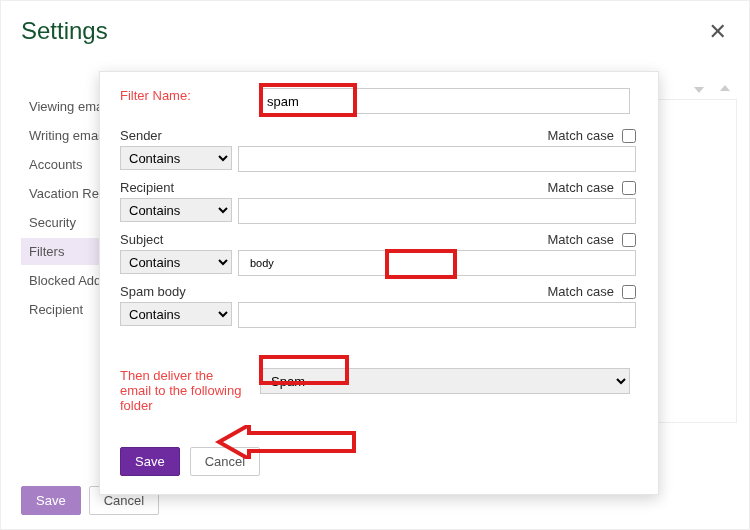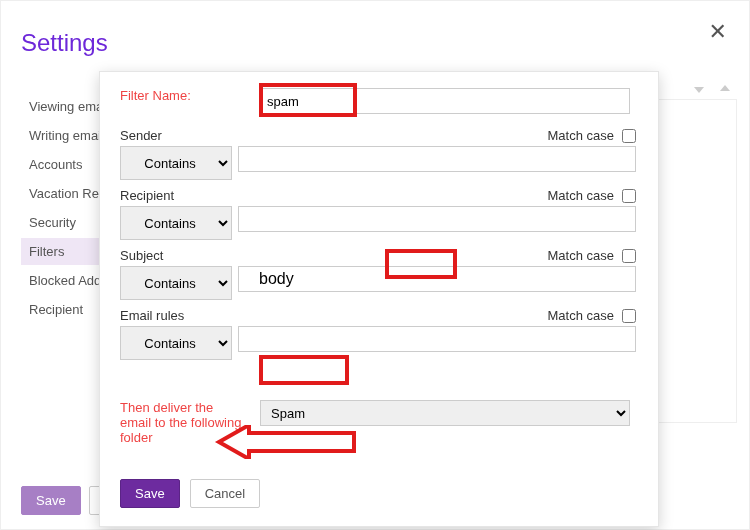--- a/index.html
+++ b/index.html
@@ -1,18 +1,18 @@
 <!DOCTYPE html>
 <html><head>
   <meta charset="utf-8">
   <style>
     * { box-sizing: border-box; margin: 0; padding: 0; font-family: "Segoe UI", Arial, sans-serif; }
     body { width: 750px; height: 530px; background: #fff; position: relative; overflow: hidden; }
     .page { width: 750px; height: 530px; position: relative; border: 1px solid #eee; }
-    .settings-title { font-size: 24px; font-weight: 300; color: #6d28d9; padding: 28px 0 0 20px; }
+    .settings-title { font-size: 24px; font-weight: 300; color: #14532d; padding: 16px 0 0 20px; }
     .close-x { position: absolute; top: 18px; right: 22px; font-size: 22px; color: #555; cursor: pointer; }
     .sidebar { position: absolute; top: 92px; left: 20px; width: 130px; }
     .sidebar-item { font-size: 13px; color: #555; padding: 6px 8px; cursor: pointer; margin-bottom: 2px; white-space: nowrap; overflow: hidden; }
     .sidebar-item.active { background: #efe6f5; }
     .arrow-btn { position: absolute; top: 80px; width: 18px; height: 18px; color: #ccc; font-size: 16px; }
     .arrow-down { right: 40px; }
     .arrow-up { right: 14px; }
     .bottom-bar { position: absolute; left: 20px; bottom: 14px; display:flex; gap:8px; }
     .btn { font-size: 13px; padding: 6px 14px; border-radius: 2px; border: 1px solid #ccc; background: #fff; color: #555; cursor: pointer; }
     .btn.purple { background: #a77fc5; border-color: #a77fc5; color: #fff; }
@@ -22,22 +22,22 @@
     .row { display: flex; margin-bottom: 10px; }
     .row-label { width: 140px; font-size: 13px; color: #ef4444; padding-right: 14px; }
     .row-content { flex: 1; }
     .text-input { width: 370px; height: 26px; border: 1px solid #ccc; font-size: 13px; padding: 2px 6px; }
     .cond { margin-bottom: 8px; }
     .cond-top { display: flex; align-items: center; justify-content: space-between; margin-bottom: 3px; }
     .cond-name { font-size: 13px; color: #333; }
     .match { font-size: 13px; color: #333; display: flex; align-items: center; gap: 8px; }
     .match input[type=checkbox] { width: 14px; height: 14px; }
     .cond-bottom { display: flex; gap: 6px; }
-    .select { width: 112px; height: 34px; border: 1px solid #ccc; font-size: 13px; padding: 2px 4px; text-align: center; }
-    .cond-input { flex: 1; height: 26px; border: 1px solid #ccc; font-size: 16px; padding: 2px 20px; }
+    .select { width: 112px; height: 24px; border: 1px solid #ccc; font-size: 13px; padding: 2px 4px; }
+    .cond-input { flex: 1; height: 26px; border: 1px solid #ccc; font-size: 11px; padding: 2px 11px; }
     .deliver-row { display: flex; margin-top: 32px; }
     .deliver-select { width: 370px; height: 26px; border: 1px solid #ccc; font-size: 13px; padding: 2px 6px; }
     .dialog-actions { margin-top: 34px; display: flex; gap: 10px; align-items: center; }
     
     .redbox { position: absolute; border: 4px solid #e11b1b; pointer-events: none; }
     
     .red-arrow { position: absolute; pointer-events: none; }
   </style>
 </head>
 <body>
@@ -124,21 +124,21 @@
     </div>
     <div class="cond-bottom">
       <select class="select">
         <option>Contains</option>
       </select>
       <input class="cond-input" value="body" style="">
     </div>
           </div>
           <div class="cond">
     <div class="cond-top">
-      <span class="cond-name">Email rules</span>
+      <span class="cond-name">Spam body</span>
       <label class="match">
         <span>Match case</span>
         <input type="checkbox" style="">
       </label>
     </div>
     <div class="cond-bottom">
       <select class="select">
         <option>Contains</option>
       </select>
       <input class="cond-input" value="" style="">

